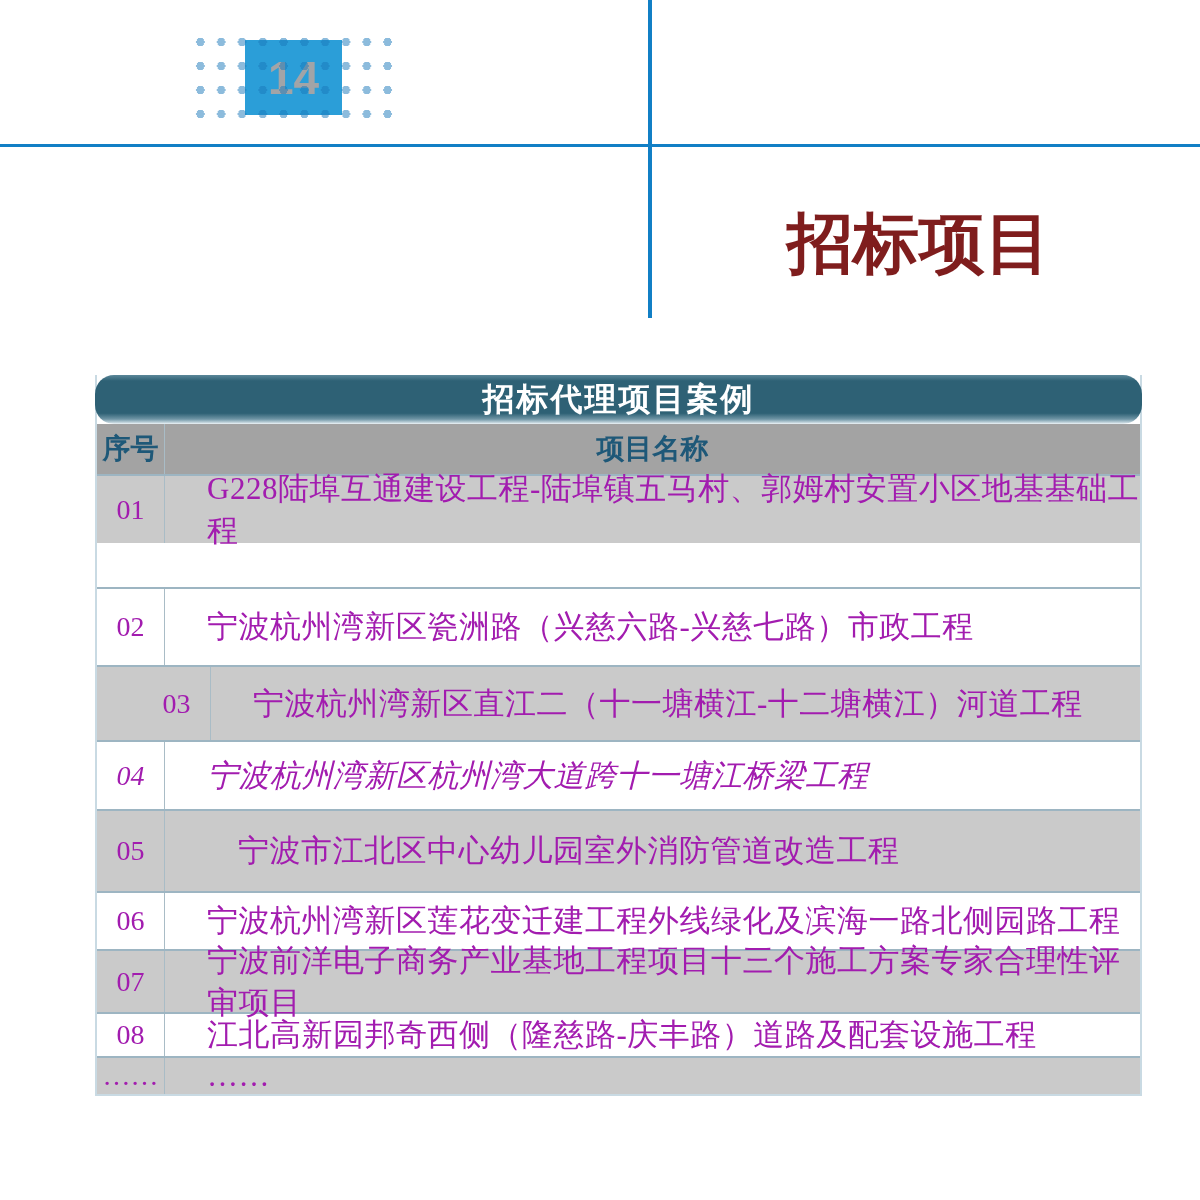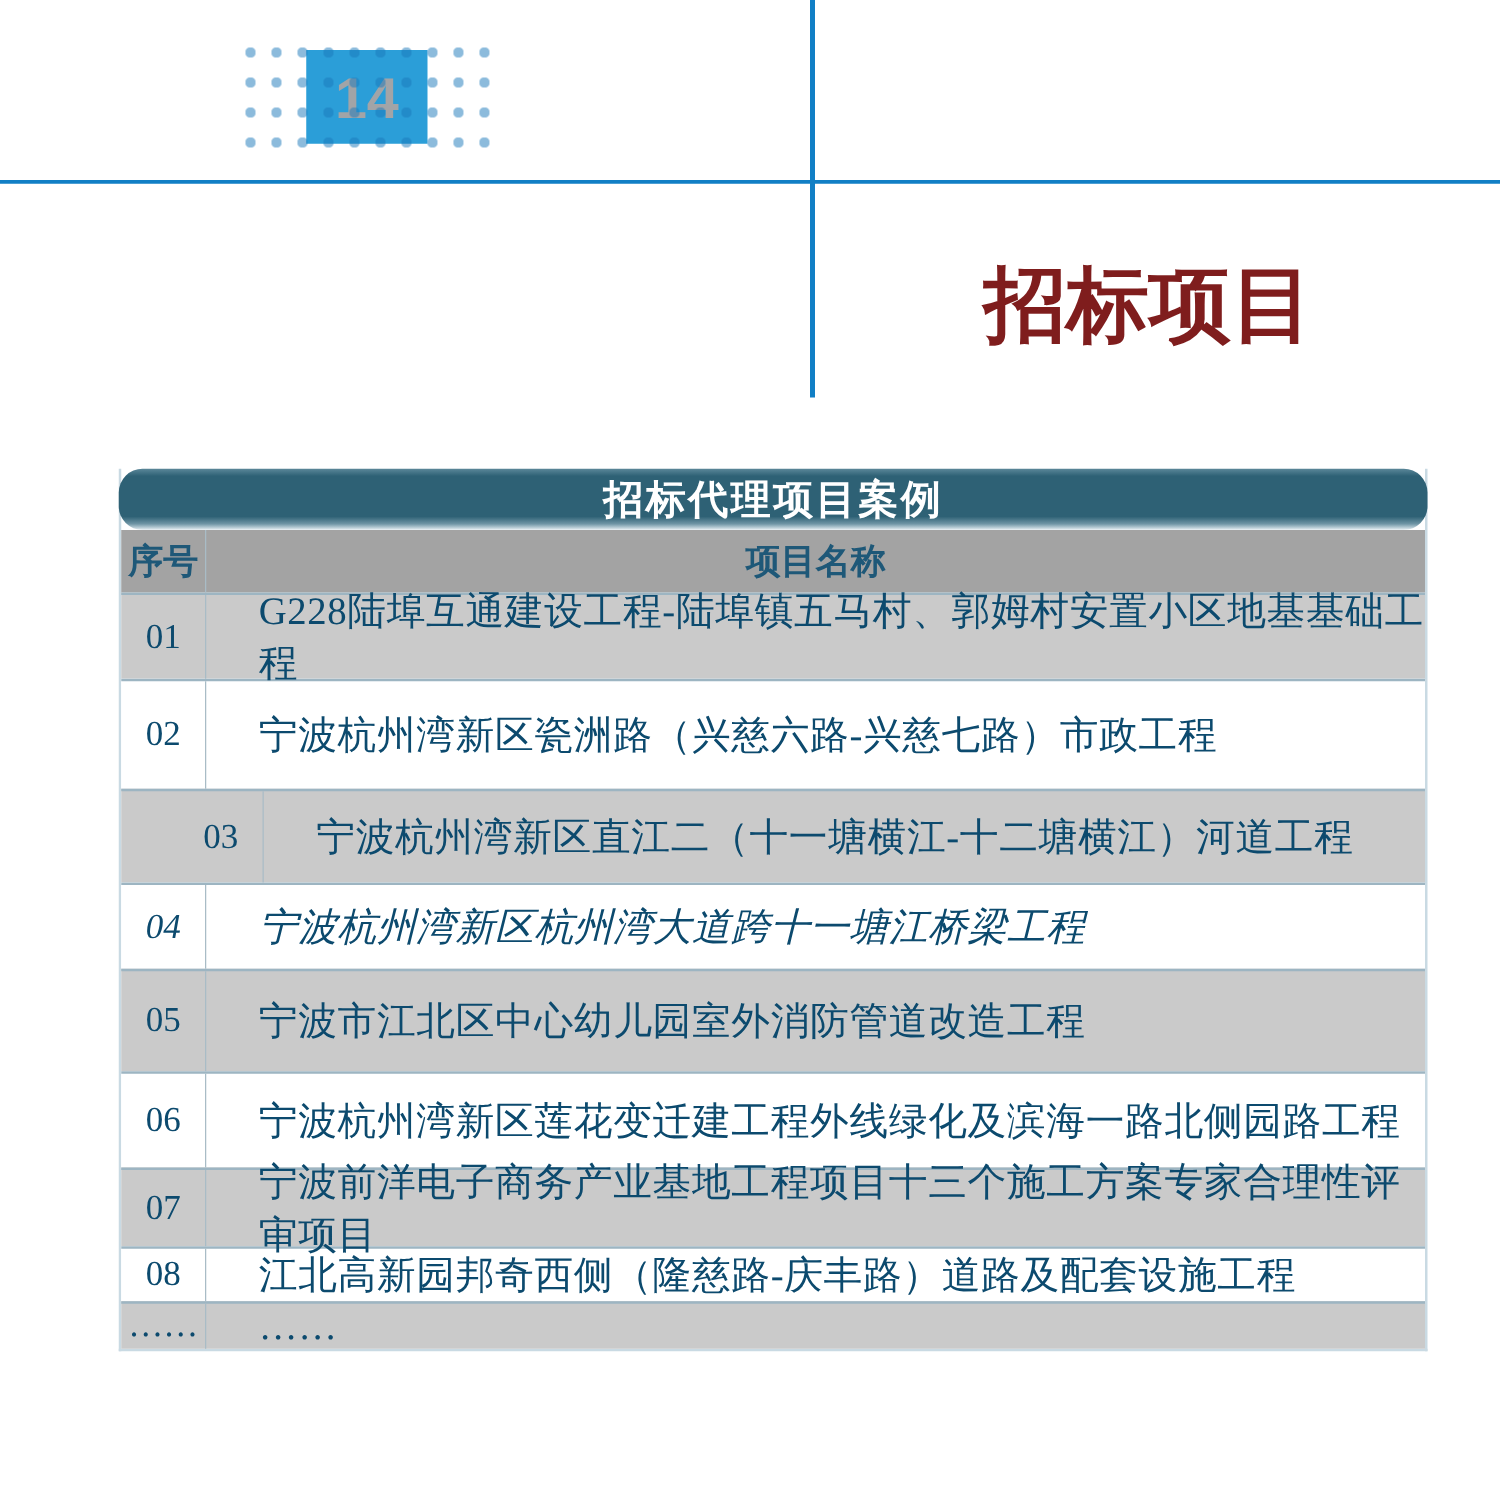--- a/index.html
+++ b/index.html
@@ -104,33 +104,33 @@
   .col-header .c-name {
     flex: 1;
     display: flex; align-items: center; justify-content: center; text-align: right;
   }
 
   .t-row {
     display: flex;
     box-sizing: border-box;
     border-top: 2px solid #9db5c2;
     font-family: "Liberation Serif", serif;
-    color: #0c4a6e;
+    color: #a21caf;
   }
   .t-row:nth-of-type(odd)  { background: #cacaca; }
   .t-row:nth-of-type(even) { background: #ffffff; }
   
   .t-row:nth-of-type(1) { height: 66px; }
   .t-row:nth-of-type(2) { height: 68px; }
   .t-row:nth-of-type(3) { height: 69px; }
-  .t-row:nth-of-type(4) { height: 88px; }
+  .t-row:nth-of-type(4) { height: 78px; margin-top: 44px; }
   .t-row:nth-of-type(5) { height: 75px; padding-left: 46px; }
   .t-row:nth-of-type(6) { height: 69px; font-style: italic; }
-  .t-row:nth-of-type(7) { height: 82px; }
-  .t-row:nth-of-type(8) { height: 77px; }
+  .t-row:nth-of-type(7) { height: 82px; gap: 31px; }
+  .t-row:nth-of-type(8) { height: 58px; }
   .t-row:nth-of-type(9) { height: 63px; }
 
   .t-row .cell-no {
     width: 68px; box-sizing: border-box;
     border-right: 1px solid #a9bcc6;
     display: flex; align-items: center; justify-content: center;
     font-size: 28px;
     white-space: nowrap;
     overflow: visible;
   }

